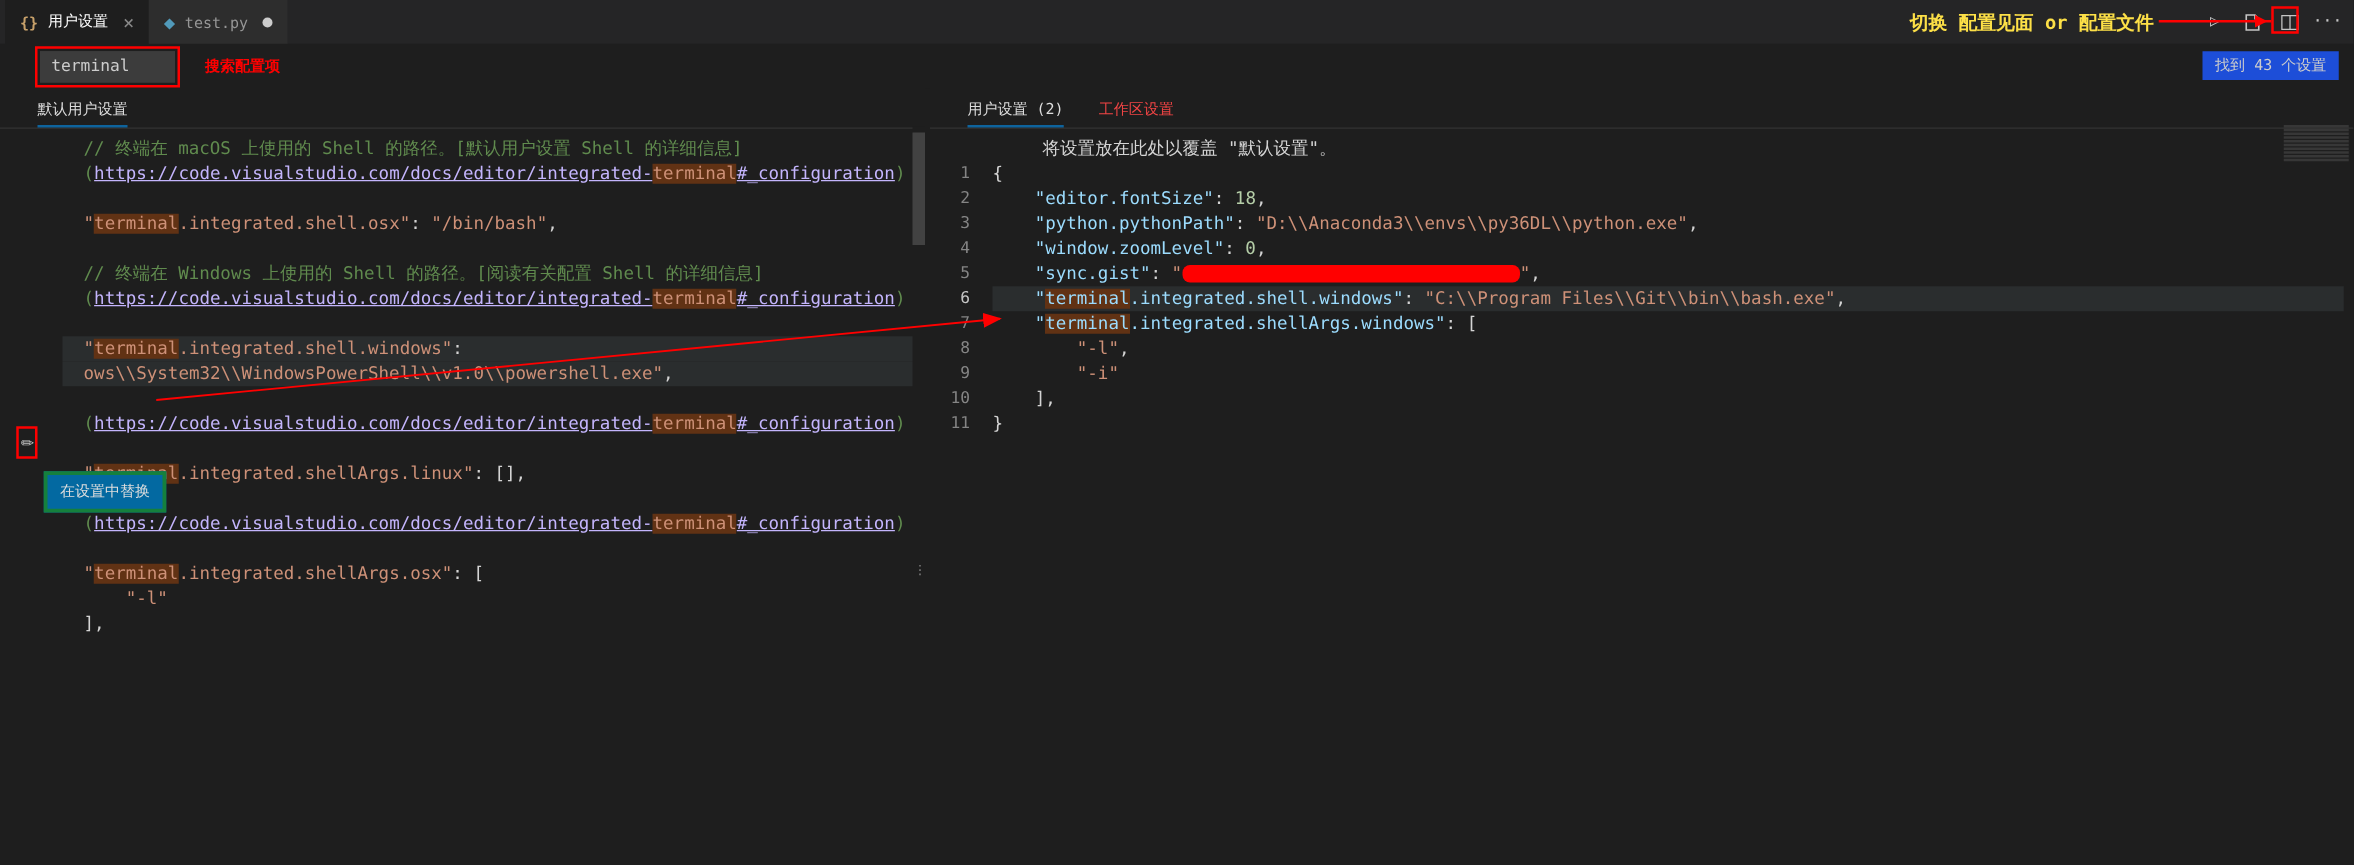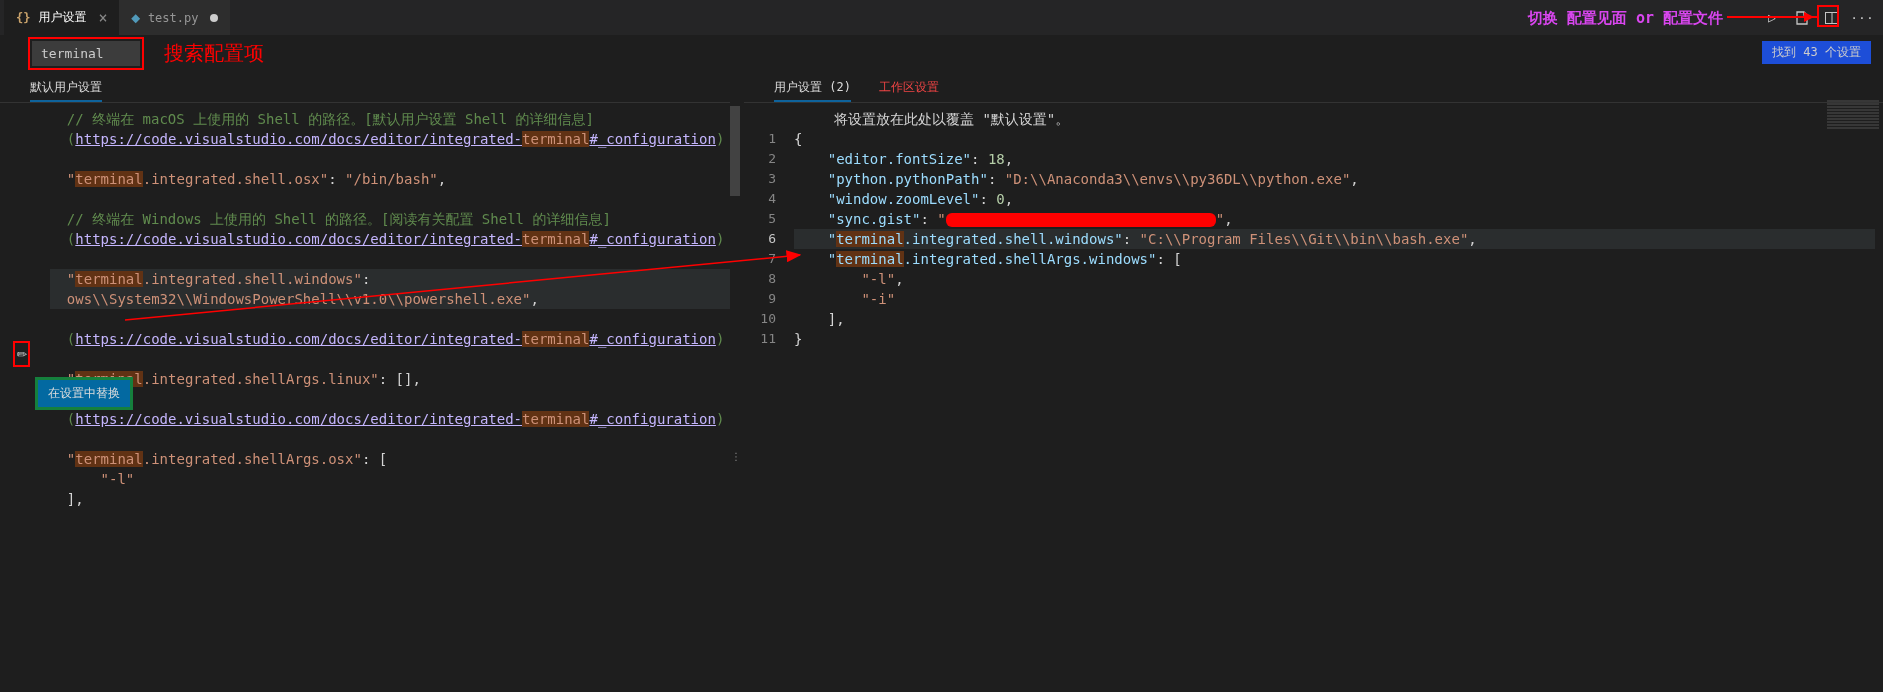--- a/index.html
+++ b/index.html
@@ -11,21 +11,21 @@
   .tab.active .ic{color:#c9a26b}
   .tab .ic.py{color:#519aba}
   .tab .close{color:#888;font-size:15px;margin-left:4px}
   .tab .dot{width:8px;height:8px;background:#ccc;border-radius:50%;margin-left:4px}
   .tabbar-spacer{flex:1}
   .tabbar-right{display:flex;align-items:center;gap:12px;padding-right:12px;color:#c5c5c5}
   .tbr-btn{width:18px;height:18px;display:flex;align-items:center;justify-content:center;color:#c5c5c5}
   .searchrow{display:flex;align-items:center;padding:6px 28px;gap:20px;position:relative;height:36px}
   .search-input{background:#3c3c3c;color:#ccc;border:1px solid #3c3c3c;padding:4px 8px;font-family:inherit;font-size:13px;width:108px;outline:none}
   .searchbox-wrap{border:2px solid #f00;padding:2px}
-  .search-annot{color:#f00;font-weight:normal;font-size:20px}
+  .search-annot{color:#f00;font-weight:bold;font-size:12px}
   .found{position:absolute;right:12px;top:6px;background:#1d4ed8;padding:3px 10px;font-size:12px;color:#ccc}
   .columns{display:flex;height:calc(100% - 71px)}
   .col{display:flex;flex-direction:column;overflow:hidden;position:relative}
   .col-left{width:740px}
   .col-right{flex:1}
   .col-tabs{display:flex;padding:4px 30px 0;border-bottom:1px solid #333;gap:28px;font-size:12px}
   .col-tab{padding:4px 0;color:#ef4444;cursor:pointer;border-bottom:2px solid transparent}
   .col-tab.active{color:#ddd;border-bottom:2px solid #0e639c}
   .editor{flex:1;overflow:auto;padding:6px 0 6px 50px;font-size:14px;line-height:20px;position:relative}
   .editor.right{padding-left:0;display:flex}
@@ -39,21 +39,21 @@
   .link{color:#c4b5fd;text-decoration:underline}
   .str{color:#ce9178}
   .key{color:#9cdcfe}
   .num{color:#b5cea8}
   .punc{color:#d4d4d4}
   .mark{background:#613214;color:#ce9178;padding:0 0}
   .msg{color:#d4d4d4;padding-left:40px}
   .pencil-wrap{position:absolute;left:13px;top:270px;border:2px solid #f00;padding:2px}
   .pencil{color:#c5c5c5;transform:rotate(-45deg);display:inline-block;font-size:15px}
   .tooltip{position:absolute;left:35px;top:306px;background:#0369a1;color:#ddd;padding:5px 10px;border:3px solid #15803d;font-size:12px;z-index:5}
-  .top-annot{position:absolute;right:160px;top:9px;color:#d946ef;font-size:15px;font-weight:bold;z-index:10}
+  .top-annot{position:absolute;right:160px;top:9px;color:#fde047;font-size:15px;font-weight:bold;z-index:10}
   .top-annot-box{position:absolute;right:44px;top:5px;width:22px;height:22px;border:2px solid #f00;z-index:10}
   .arrow-h{position:absolute;right:66px;top:16px;width:90px;height:2px;background:#f00;z-index:10}
   .arrow-h:after{content:"";position:absolute;right:-2px;top:-4px;border:5px solid transparent;border-left:10px solid #f00}
   .redact{display:inline-block;width:270px;height:14px;background:#f00;border-radius:6px;vertical-align:middle}
   .minimap{position:absolute;right:0;top:28px;width:60px;height:150px;opacity:.35}
   .minimap div{height:2px;margin:1px 4px;background:#666}
   svg.diag{position:absolute;left:0;top:0;pointer-events:none;z-index:8}
   .vsplit{width:4px;background:#1e1e1e;cursor:col-resize}
   .vscroll{width:10px;background:#1e1e1e;position:absolute;right:0;top:30px;bottom:0}
   .vscroll .thumb{width:10px;height:90px;background:#424242;position:absolute;top:5px}

